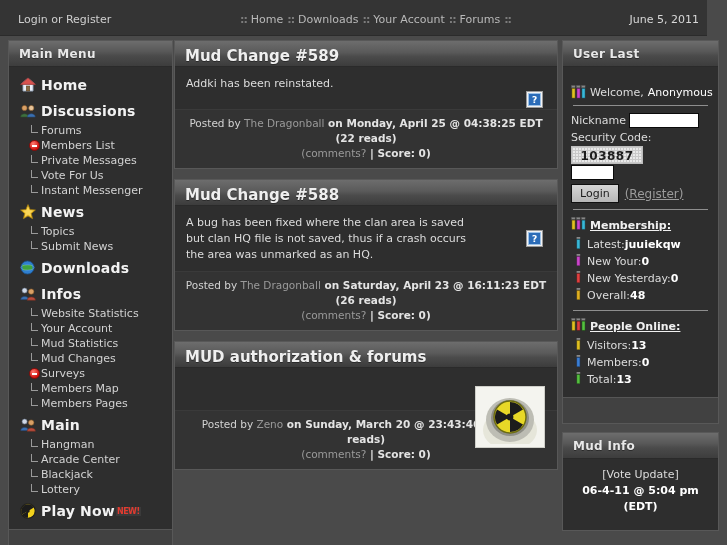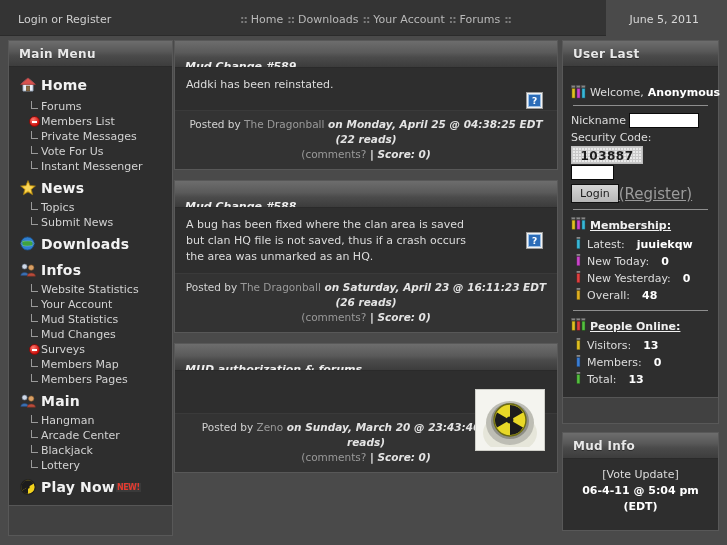--- a/index.html
+++ b/index.html
@@ -6,21 +6,21 @@
   html, body {
     width: 727px; height: 545px;
     background: #4a4a4a;
     font-family: "DejaVu Sans", "Liberation Sans", sans-serif;
     overflow: hidden;
   }
   body { position: relative; }
 
   
   #topbar {
-    position: absolute; left: 0; top: 0; width: 606px; height: 36px;
+    position: absolute; left: 0; top: 0; width: 707px; height: 36px;
     background: #343434;
     border-bottom: 1px solid #2b2b2b;
   }
   #topbar-inner {
     position: absolute; left: 0; top: 7px; width: 727px; height: 24px;
     display: flex; align-items: center;
   }
   .tb-left { position: absolute; left: 18px; font-size: 11px; color: #cfcfcf; white-space: nowrap; }
   .tb-left a { color: #cfcfcf; text-decoration: none; }
   .tb-center { position: absolute; left: 238px; font-size: 11px; color: #b9b9b9; white-space: nowrap; }
@@ -90,26 +90,26 @@
   .ico { display: inline-block; width: 18px; height: 18px; position: relative; vertical-align: middle; }
   .ico svg { display: block; }
   .dot-ico { width: 11px; height: 11px; border-radius: 50%;
     background: radial-gradient(circle at 35% 30%, #ff7a70, #cf1410 70%);
     border: 1px solid #8d0b08; position: relative; }
   .dot-ico:after { content:""; position:absolute; left:2px; top:4px; width:5px; height:2px; background:#fff; }
 
   
   .story { background: #2e2e2e; border: 1px solid #585858; margin-bottom: 10px; }
   .story-head {
-    height: 26px; line-height: 26px; padding: 13px 10px;
-    font-size: 11px; font-weight: bold; color: #efefef;
+    height: 26px; line-height: 26px; padding: 2px 10px;
+    font-size: 15px; font-weight: bold; color: #efefef;
     background: linear-gradient(180deg,#6d6d6d 0%,#5a5a5a 45%,#4b4b4b 62%,#3c3c3c 100%);
     border-bottom: 1px solid #2a2a2a;
     text-shadow: 0 1px 0 #2b2b2b;
-    overflow: hidden; white-space: nowrap; font-style: italic;
+    overflow: hidden; white-space: nowrap;
   }
   .story-body {
     position: relative;
     padding: 9px 11px 8px 11px;
     font-size: 11px; color: #dcdcdc; line-height: 16px;
     min-height: 42px;
   }
   .story-body p { margin: 0 0 11px 0; }
   .story-body p:last-child { margin-bottom: 0; }
   .story-text { padding-right: 62px; }
@@ -131,26 +131,26 @@
     display: flex; align-items: center; justify-content: center;
   }
   .story-foot {
     padding: 6px 10px 7px 10px;
     font-size: 10.5px; color: #d2d2d2; text-align: center; line-height: 15px;
     border-top: 1px solid #3a3a3a;
     background: #333333;
   }
   .story-foot .auth { color: #9a9a9a; text-align: right; }
   .story-foot .lk { color: #9a9a9a; }
-  .story-foot b { color: #e4e4e4; font-style: italic; }
+  .story-foot b { color: #e4e4e4; }
 
   
   .ui-body { padding: 18px 8px 9px 8px; font-size: 11px; color: #dcdcdc; }
   .welcome { display: flex; align-items: center; font-size: 11px; color: #dcdcdc; margin-bottom: 5px; }
-  .welcome .who { font-weight: bold; color: #fff; margin-left: 4px; }
+  .welcome .who { font-weight: normal; color: #fff; margin-left: 4px; }
   .hr { height: 1px; background: #8e8e8e; margin: 6px 2px 7px 2px; }
   .frow { display: flex; align-items: center; margin-bottom: 3px; }
   .frow label { font-size: 11px; color: #dcdcdc; width: 58px; flex: 0 0 58px; }
   .fld {
     background: #ffffff; border: 1px solid #0b0b0b;
     height: 15px; width: 70px;
   }
   .seccode {
     width: 72px; height: 18px; margin: 2px 0 1px 0;
     background:
@@ -164,27 +164,27 @@
   }
   .lbl-sm { font-size: 11px; color: #dcdcdc; display:block; margin: 2px 0 2px 0; }
   .code-in { background:#fff; border:1px solid #0b0b0b; height: 15px; width: 43px; margin-bottom: 4px; }
   .loginrow { display:flex; align-items:center; }
   .btn {
     background: linear-gradient(180deg,#d6d6d6,#b7b7b7);
     border: 1px solid #101010;
     font-size: 11px; color: #1c1c1c; padding: 1px 8px; line-height: 15px;
     font-family: "DejaVu Sans", "Liberation Sans", sans-serif;
   }
-  .reg { color: #9b9b9b; font-size: 15px; }
+  .reg { color: #9b9b9b; font-size: 12px; margin-left: 6px; }
   .sect-head { display:flex; align-items:center; font-size:11px; font-weight:bold; color:#f0f0f0;
                text-decoration: underline; margin-bottom: 3px; }
   .sect-head .pico { margin-right: 4px; }
   .srow { display:flex; align-items:center; font-size:11px; color:#dcdcdc; padding:1px 0 1px 4px; }
   .srow .pico { margin-right: 5px; }
-  .srow b { color:#ffffff; margin-left: 12px; }
+  .srow b { color:#ffffff; margin-left: 0; }
   .ui-foot { height: 26px; background: #414141; border-top: 1px solid #565656; }
 
   .mudinfo-body { padding: 8px 9px 6px 9px; font-size: 11px; color: #dcdcdc; line-height: 16px; }
   .mudinfo-body .ctr { text-align: center; }
   .mudinfo-body .ctr b { color: #ffffff; }
   .mudinfo-body .gap { height: 9px; }
 </style>
 </head>
 <body>
 
@@ -216,20 +216,31 @@
                 <path d="M4 8 L14 8 L14 15 L4 15 Z" fill="#e8eef7" stroke="#8b99ab" stroke-width="0.7"></path>
                 <path d="M9 2 L16.5 8.4 L1.5 8.4 Z" fill="#d9534f" stroke="#9c3330" stroke-width="0.7"></path>
                 <rect x="7.3" y="10" width="3.4" height="5" fill="#8a6a44" stroke="#5f4828" stroke-width="0.6"></rect>
               </svg>
             </span>
             <span>Home</span>
           </a>
         </div>
 
         <div class="menu-group">
+          <a class="menu-head" href="#">
+            <span class="ico">
+              <svg width="18" height="18" viewBox="0 0 18 18">
+                <circle cx="5.5" cy="6" r="2.6" fill="#d9a066" stroke="#8a5a28" stroke-width="0.6"></circle>
+                <path d="M1.6 15 C1.6 10.8 9.4 10.8 9.4 15 Z" fill="#3f6f3f" stroke="#2a4a2a" stroke-width="0.6"></path>
+                <circle cx="12.3" cy="6" r="2.6" fill="#e8c49a" stroke="#8a5a28" stroke-width="0.6"></circle>
+                <path d="M8.4 15 C8.4 10.8 16.2 10.8 16.2 15 Z" fill="#3a6fb0" stroke="#26497a" stroke-width="0.6"></path>
+              </svg>
+            </span>
+            <span>Discussions</span>
+          </a>
           <ul class="menu-sub">
             <li>
                 <span class="bullet">
                   <i class="tee"></i>
                 </span>
                 <span class="lbl">Forums</span>
               </li>
             <li>
                 <span class="bullet">
                   <i class="dot-ico"></i>
@@ -537,21 +548,21 @@
           <span>Latest:</span>
             <b>juuiekqw</b>
         </div>
         <div class="srow">
           <span class="pico">
             <svg width="7" height="12" viewBox="0 0 7 12">
                 <rect x="1.6" y="0" width="3.6" height="1.8" fill="#888"></rect>
                 <rect x="1.9" y="2.6" width="3" height="9" fill="#cc45cc" stroke="#6f1f6f" stroke-width="0.4"></rect>
               </svg>
           </span>
-          <span>New Today:</span>
+          <span>New Your:</span>
             <b>0</b>
         </div>
         <div class="srow">
           <span class="pico">
             <svg width="7" height="12" viewBox="0 0 7 12">
                 <rect x="1.6" y="0" width="3.6" height="1.8" fill="#888"></rect>
                 <rect x="1.9" y="2.6" width="3" height="9" fill="#e04040" stroke="#7a1c1c" stroke-width="0.4"></rect>
               </svg>
           </span>
           <span>New Yesterday:</span>

